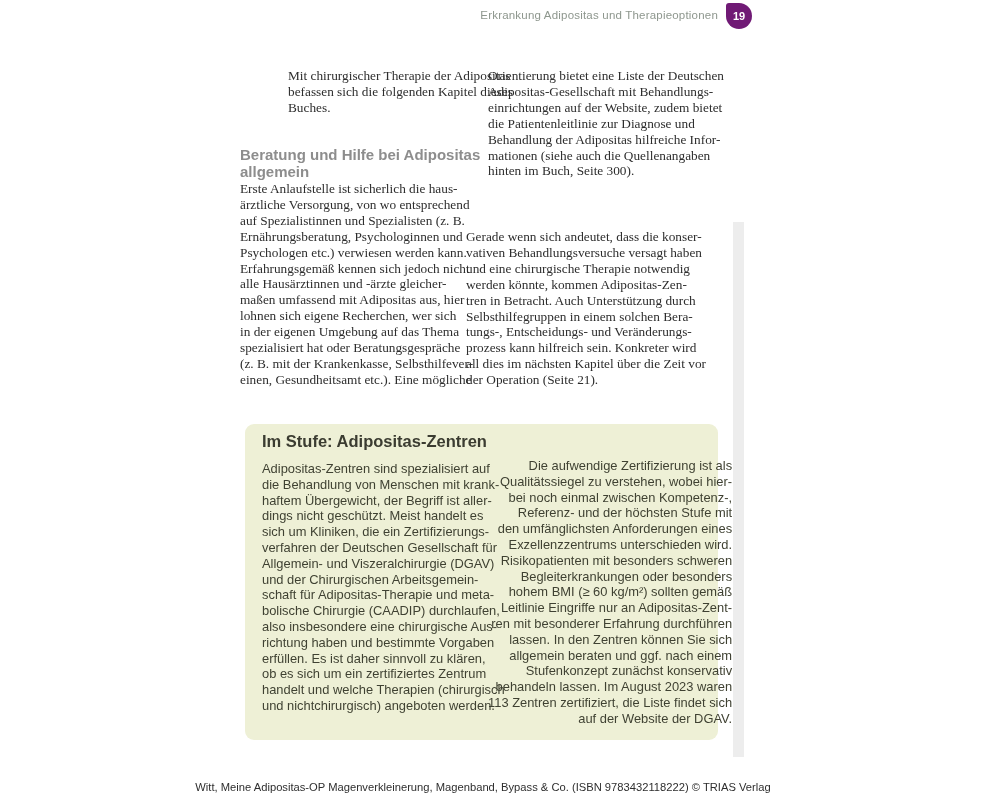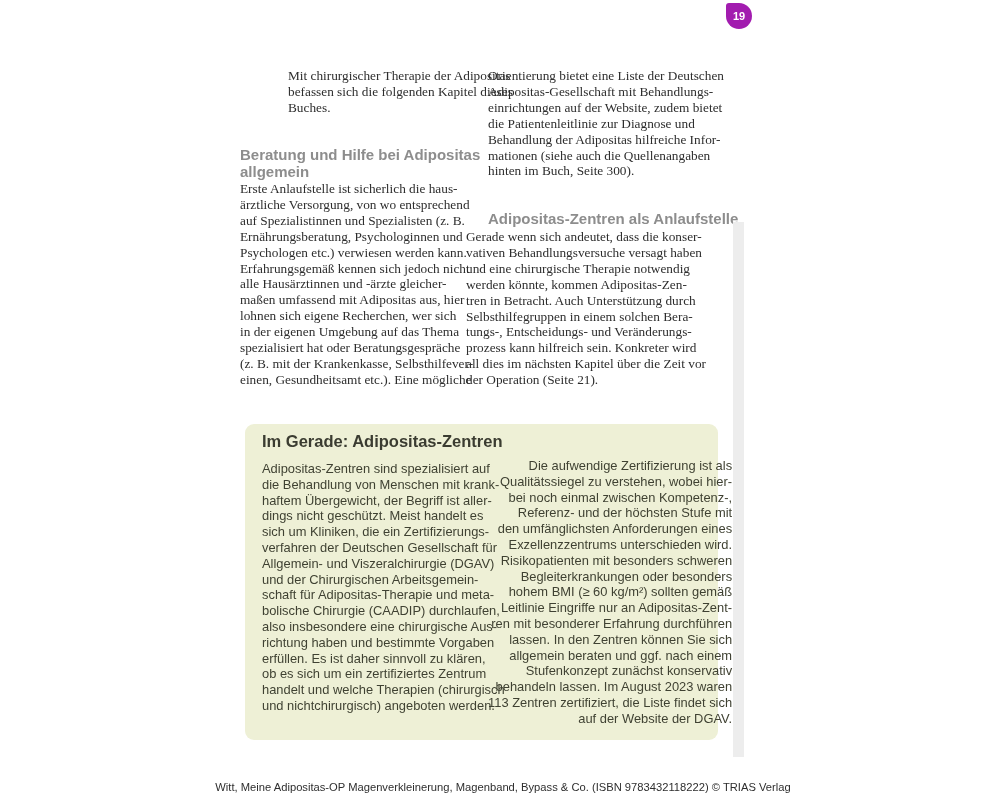--- a/index.html
+++ b/index.html
@@ -26,21 +26,21 @@
     font-size: 11.5px;
     letter-spacing: 0.2px;
     color: #8e978e;
     font-family: "Liberation Sans", sans-serif;
   }
   .page-badge {
     top: 3px;
     left: 726px;
     width: 26px;
     height: 26px;
-    background: #a21caf;
+    background: #701a75;
     border-radius: 3px 13px 13px 13px;
     color: #ffffff;
     font-size: 11px;
     font-weight: bold;
     display: flex;
     align-items: center;
     justify-content: center;
     font-family: "Liberation Sans", sans-serif;
   }
 
@@ -106,28 +106,28 @@
 
   
   .footer-line {
     top: 781px;
     left: 0px;
     width: 966px;
     text-align: center;
     font-family: "Liberation Sans", sans-serif;
     font-size: 11.2px;
     color: #2e2e2e;
-    padding-left: 20px;
   }
 </style>
 </head>
 <body>
 
 <div id="page">
 
+  <div class="abs running-title">Erkrankung Adipositas und Therapieoptionen</div>
 
   <div class="abs page-badge">19</div>
 
   <div class="abs serif-lines lp1">Mit chirurgischer Therapie der Adipositas
 befassen sich die folgenden Kapitel dieses
 Buches.</div>
 
   <div class="abs serif-lines lp2">Erste Anlaufstelle ist sicherlich die haus-
 ärztliche Versorgung, von wo entsprechend
 auf Spezialistinnen und Spezialisten (z. B.
@@ -146,36 +146,35 @@
 allgemein</div>
 
   <div class="abs serif-lines rp1">Orientierung bietet eine Liste der Deutschen
 Adipositas-Gesellschaft mit Behandlungs-
 einrichtungen auf der Website, zudem bietet
 die Patientenleitlinie zur Diagnose und
 Behandlung der Adipositas hilfreiche Infor-
 mationen (siehe auch die Quellenangaben
 hinten im Buch, Seite 300).</div>
 
-  <div class="abs col-heading rhead">Adipositas-Zentren als Anlaufstelle</div>
 
   <div class="abs serif-lines rp2">Gerade wenn sich andeutet, dass die konser-
 vativen Behandlungsversuche versagt haben
 und eine chirurgische Therapie notwendig
 werden könnte, kommen Adipositas-Zen-
 tren in Betracht. Auch Unterstützung durch
 Selbsthilfegruppen in einem solchen Bera-
 tungs-, Entscheidungs- und Veränderungs-
 prozess kann hilfreich sein. Konkreter wird
 all dies im nächsten Kapitel über die Zeit vor
 der Operation (Seite 21).</div>
 
   <div class="abs focus-box"></div>
 
-  <div class="abs focus-title">Im Gerade: Adipositas-Zentren</div>
+  <div class="abs focus-title">Im Stufe: Adipositas-Zentren</div>
 
   <div class="abs box-lines boxL">Adipositas-Zentren sind spezialisiert auf
 die Behandlung von Menschen mit krank-
 haftem Übergewicht, der Begriff ist aller-
 dings nicht geschützt. Meist handelt es
 sich um Kliniken, die ein Zertifizierungs-
 verfahren der Deutschen Gesellschaft für
 Allgemein- und Viszeralchirurgie (DGAV)
 und der Chirurgischen Arbeitsgemein-
 schaft für Adipositas-Therapie und meta-

